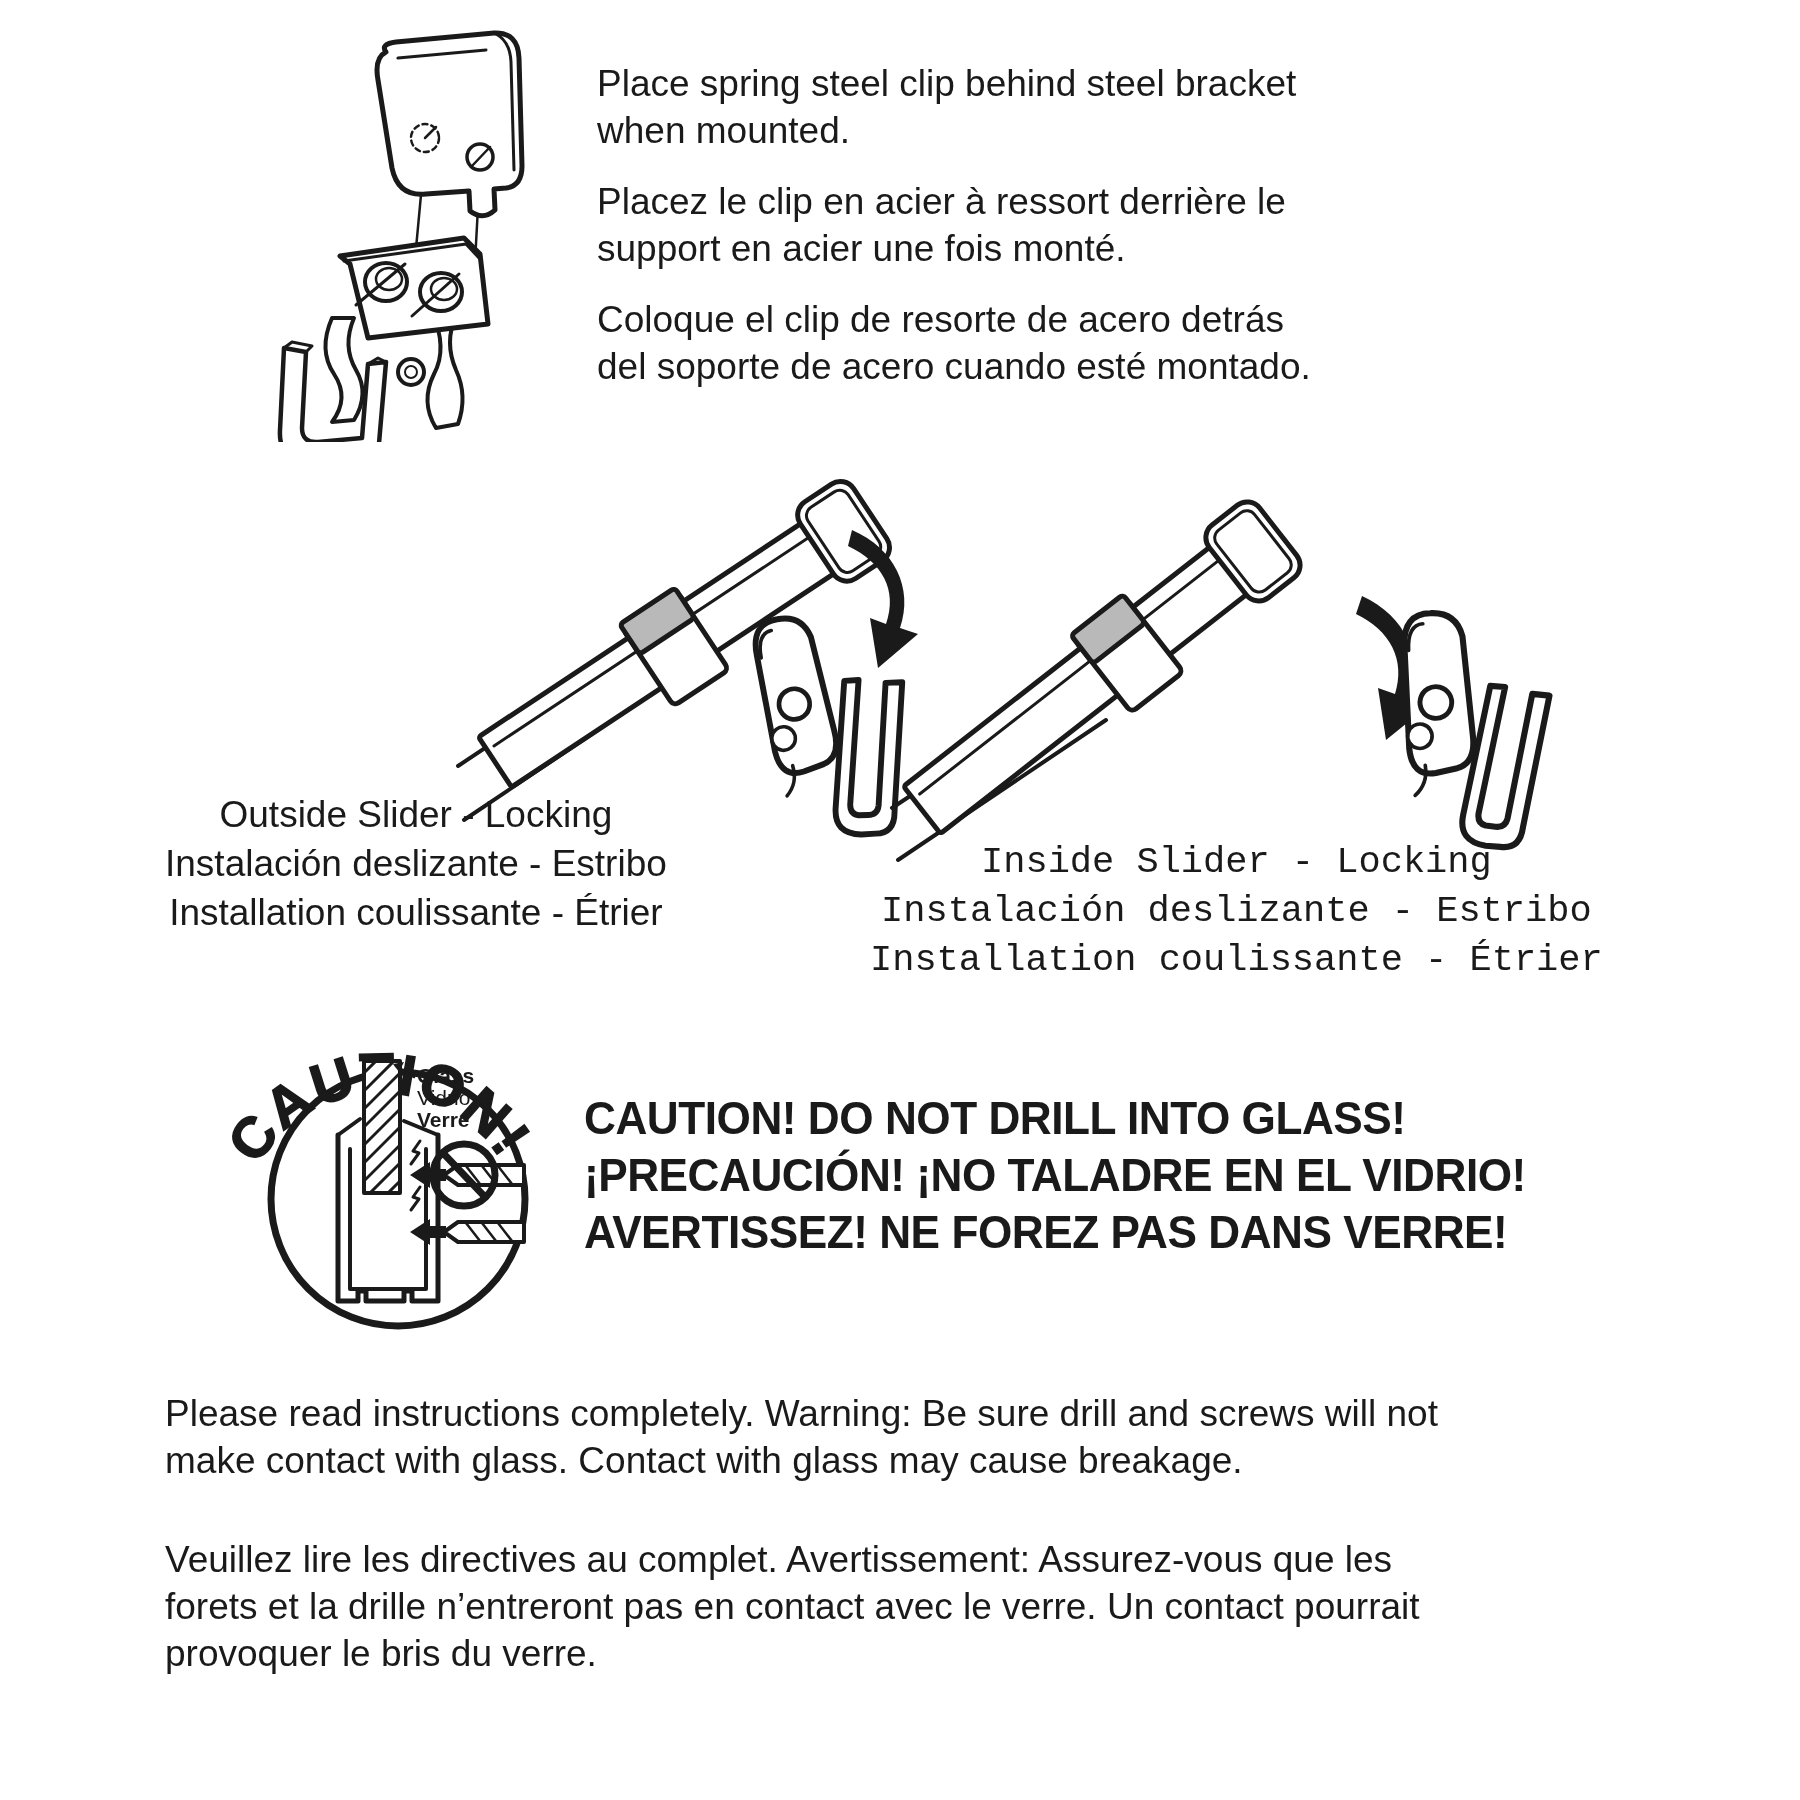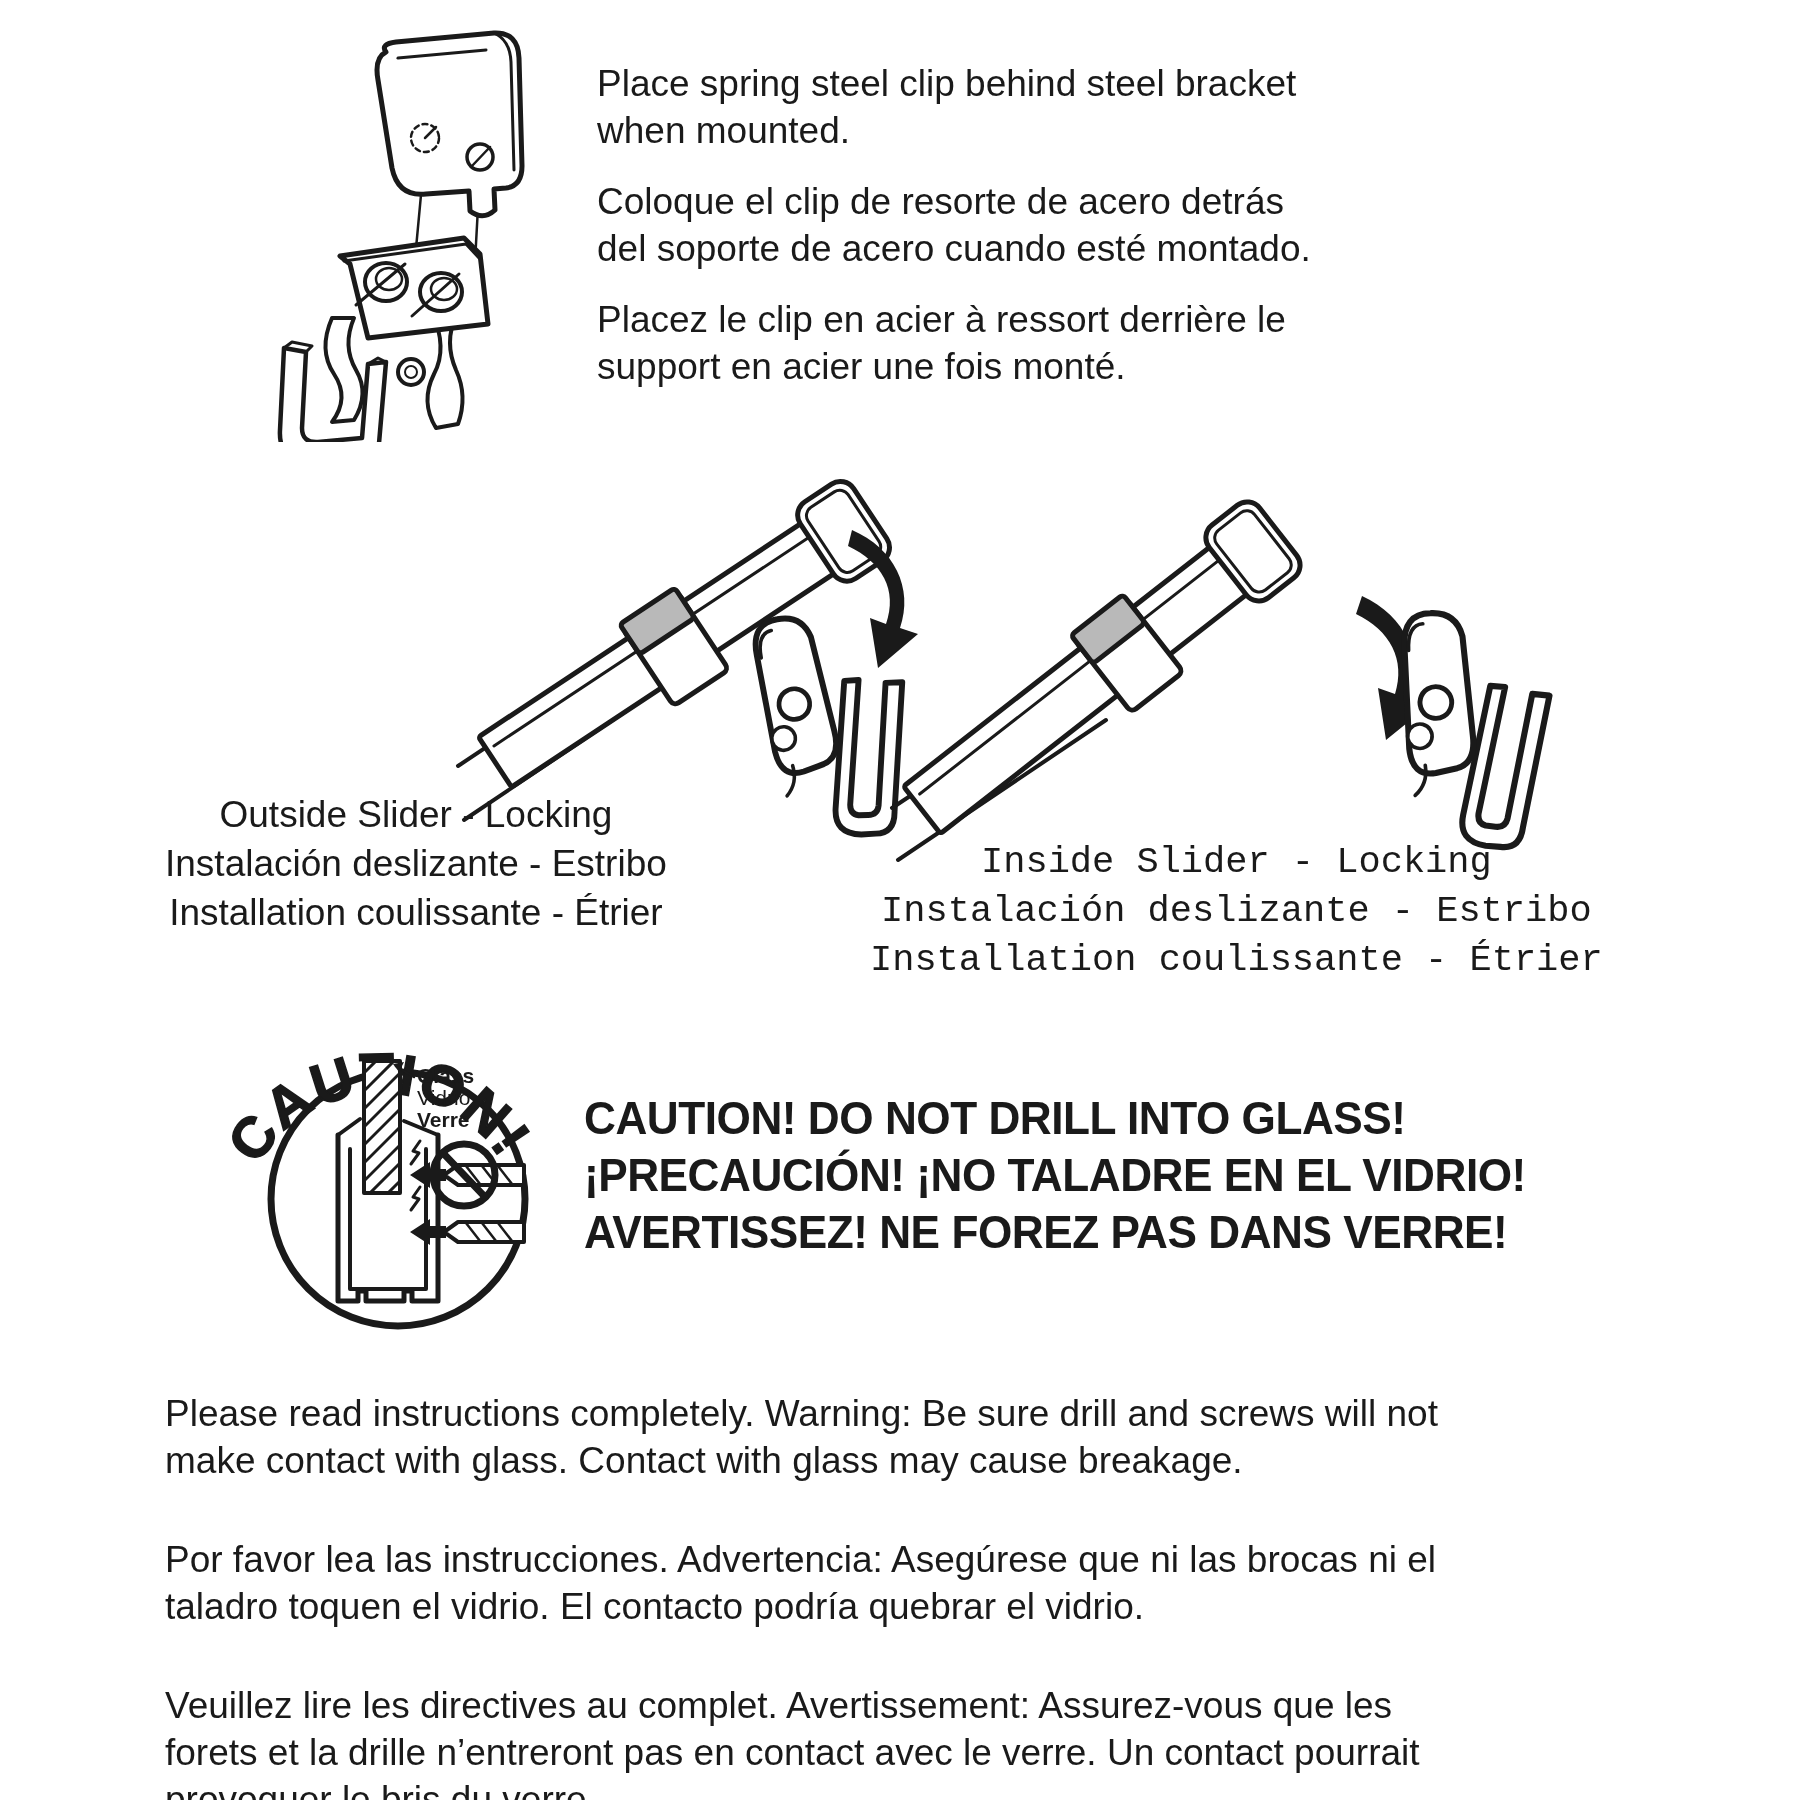--- a/index.html
+++ b/index.html
@@ -73,24 +73,24 @@
       <path class="ink" stroke-width="3" d="M 128 287 L 177 246"></path>
       <ellipse class="fillw" stroke-width="4" cx="213" cy="274" rx="21" ry="19"></ellipse>
       <ellipse class="ink" stroke-width="2.5" cx="216" cy="271" rx="13" ry="11"></ellipse>
       <path class="ink" stroke-width="3" d="M 184 298 L 231 256"></path>
     </g>
   </svg>
 
   <div class="abs step-text body-text" style="left:597px;top:60px;width:780px;">
     <p class="ml">Place spring steel clip behind steel bracket
 when mounted.</p>
+    <p class="ml">Placez le clip en acier à ressort derrière le
+support en acier une fois monté.</p>
     <p class="ml">Coloque el clip de resorte de acero detrás
 del soporte de acero cuando esté montado.</p>
-    <p class="ml">Placez le clip en acier à ressort derrière le
-support en acier une fois monté.</p>
   </div>
 
   <svg class="abs" style="left:420px;top:412px;" width="520" height="432" viewBox="0 0 520 432">
     <g>
       <path class="ink" stroke-width="4" d="M 44 408 L 252 268"></path>
       <path class="ink" stroke-width="4" d="M 38 354 L 206 242"></path>
     </g>
     <g transform="translate(75,350) rotate(-33.5)">
       <rect class="fillw" stroke-width="5" x="0" y="-30" width="425" height="60" rx="3"></rect>
       <path class="ink" stroke-width="3" d="M 8 -14 L 418 -14"></path>
@@ -197,20 +197,18 @@
 
   <div class="abs" style="left:584px;top:1090px;width:960px;">
     <div class="caution-line">CAUTION! DO NOT DRILL INTO GLASS!</div>
     <div class="caution-line">¡PRECAUCIÓN! ¡NO TALADRE EN EL VIDRIO!</div>
     <div class="caution-line">AVERTISSEZ! NE FOREZ PAS DANS VERRE!</div>
   </div>
 
   <div class="abs body-text" style="left:165px;top:1390px;width:1450px;">
     <p class="ml warn-para">Please read instructions completely. Warning: Be sure drill and screws will not
 make contact with glass. Contact with glass may cause breakage.</p>
-    <p class="ml warn-para">Por favor lea las instrucciones. Advertencia: Asegúrese que ni las brocas ni el
-taladro toquen el vidrio. El contacto podría quebrar el vidrio.</p>
     <p class="ml warn-para">Veuillez lire les directives au complet. Avertissement: Assurez-vous que les
 forets et la drille n’entreront pas en contact avec le verre. Un contact pourrait
 provoquer le bris du verre.</p>
   </div>
 
 </div>
 
 </body></html>

